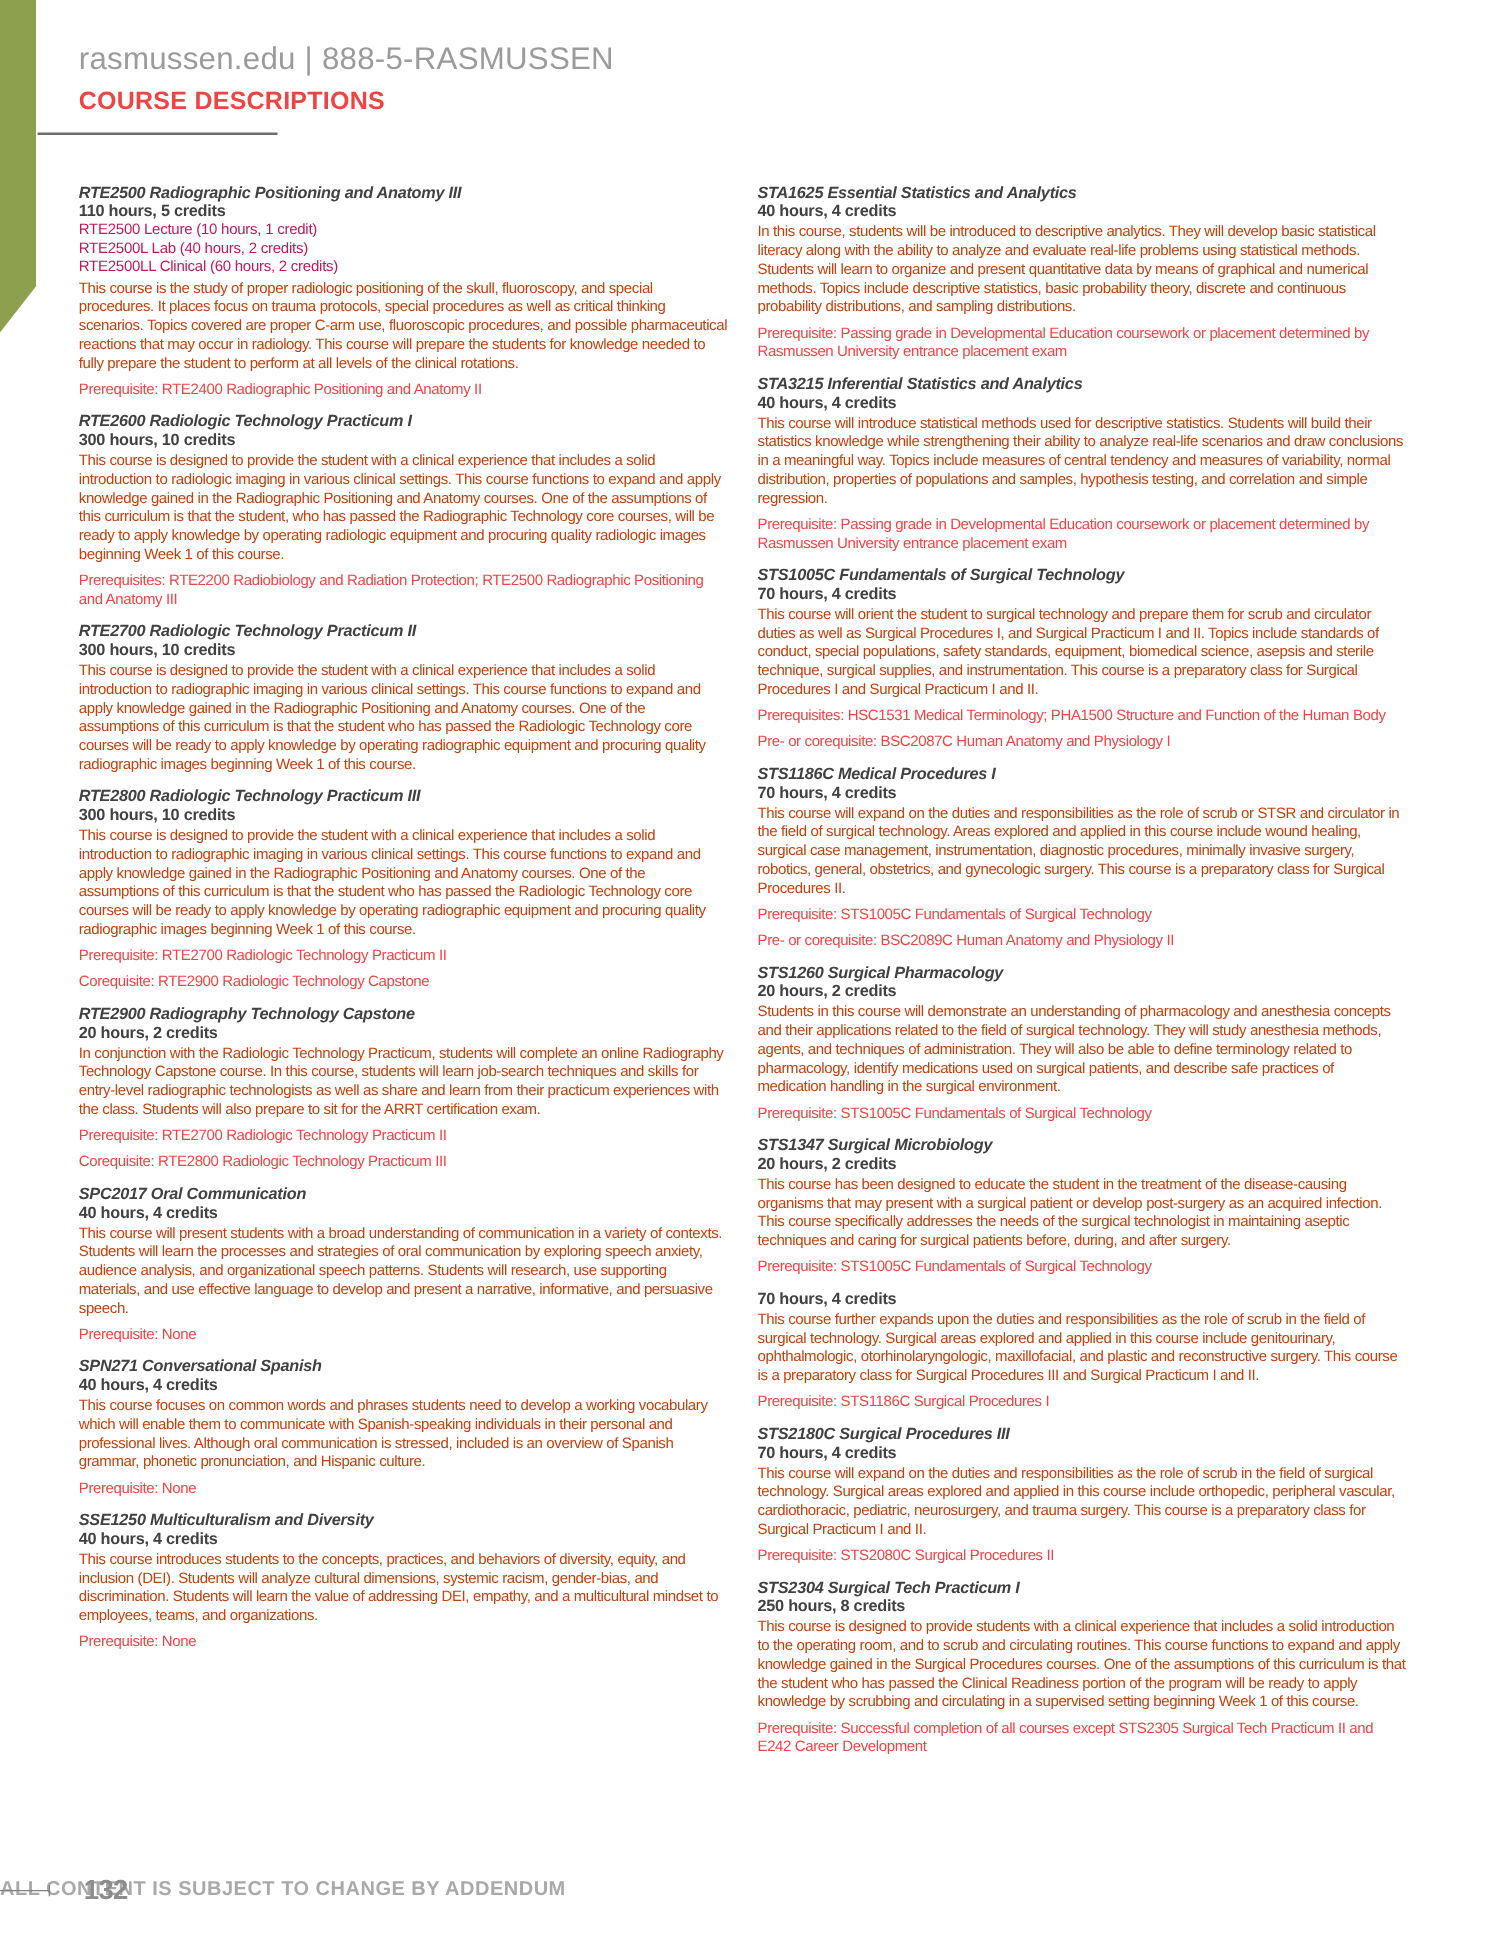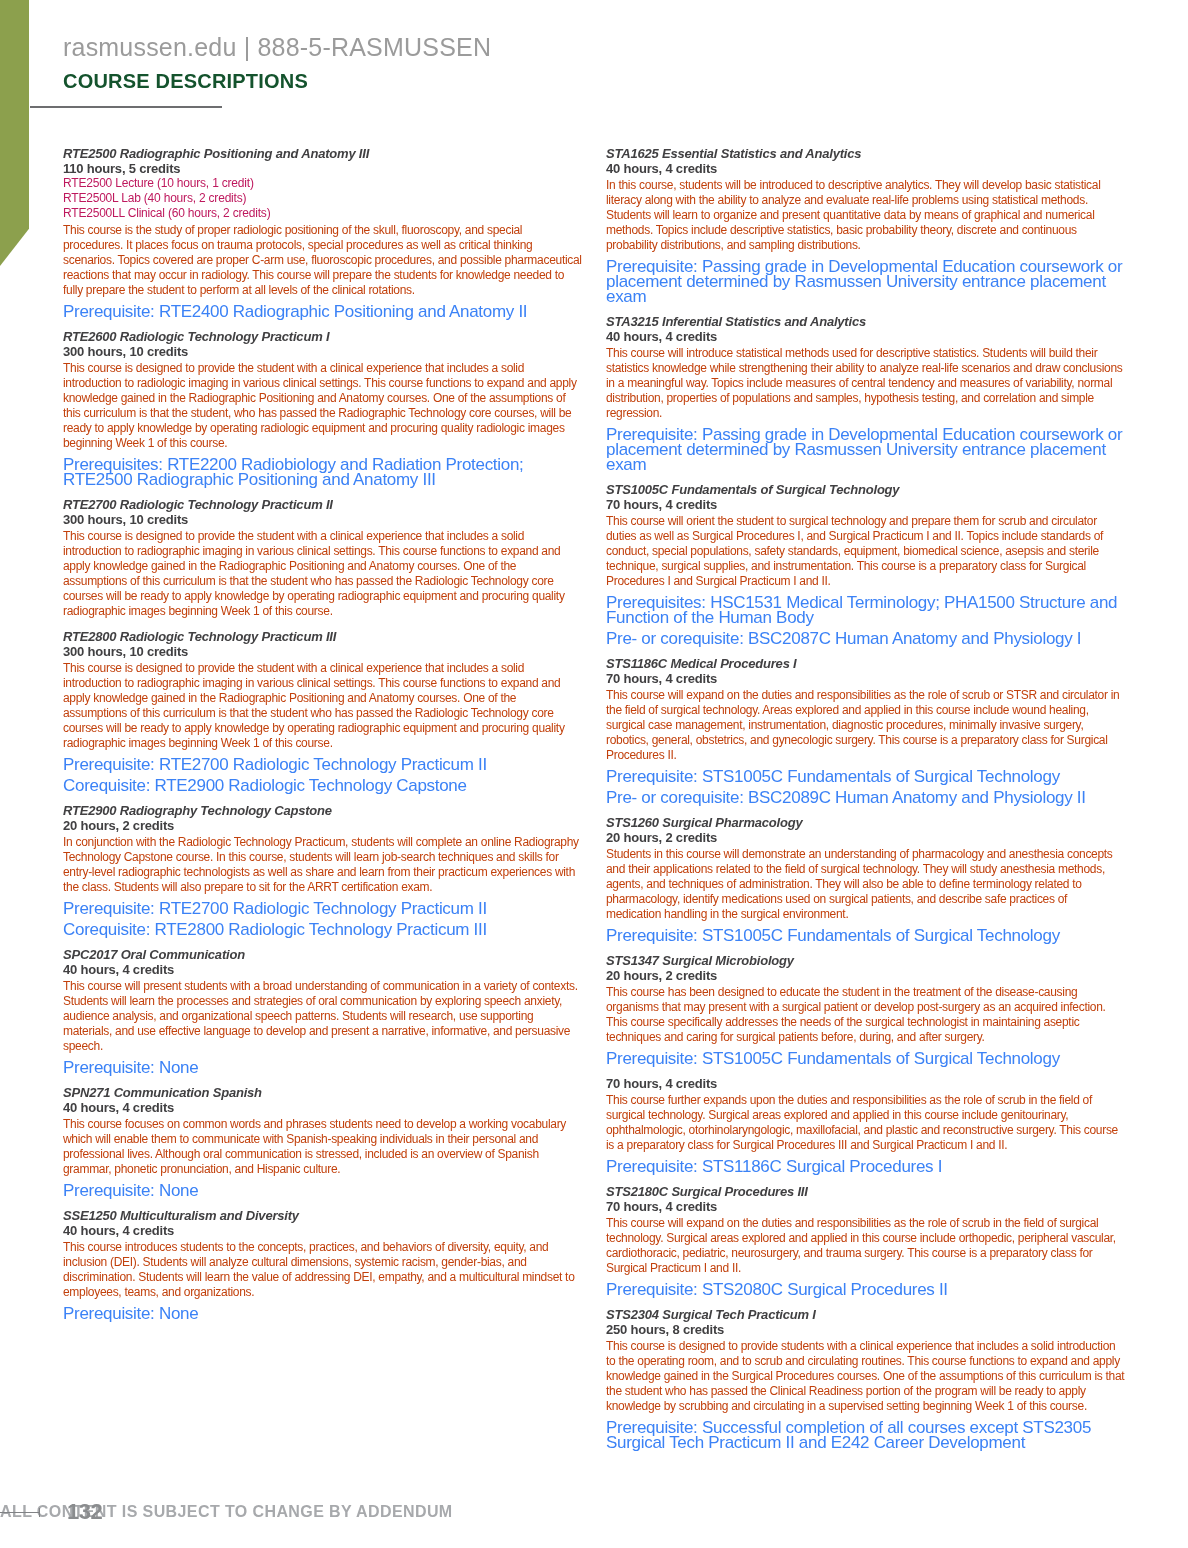--- a/index.html
+++ b/index.html
@@ -14,21 +14,21 @@
     position: absolute; left: 0; top: 0;
     width: 29px; height: 266px;
     background: #8ca04d;
     clip-path: polygon(0 0, 100% 0, 100% 86%, 0 100%);
   }
   .header { position: absolute; left: 63px; top: 33px; }
   .site-line {
     font-size: 25px; color: #9b9b9b; letter-spacing: 0.2px;
   }
   .page-title {
-    font-size: 20px; font-weight: 700; color: #14532d;
+    font-size: 20px; font-weight: 700; color: #ef4444;
     letter-spacing: 0.2px; margin-top: 8px;
   }
   .title-rule {
     margin-left: -33px; margin-top: 13px;
     width: 192px; height: 2px; background: #6d6e70;
   }
   .columns {
     position: absolute; left: 63px; top: 146px;
     width: 1062px;
     display: flex; gap: 24px;
@@ -46,21 +46,21 @@
   .course-component {
     font-size: 12px; color: #be185d;
     line-height: 15px; letter-spacing: -0.2px;
   }
   .course-desc {
     font-size: 12px; color: #c2410c;
     line-height: 15px; letter-spacing: -0.3px;
     margin-top: 2px;
   }
   .course-note {
-    font-size: 17px; color: #3b82f6;
+    font-size: 12px; color: #ef4444;
     line-height: 15px; letter-spacing: -0.3px;
     margin-top: 6px;
   }
   .footer { position: absolute; left: 0; top: 1492px; width: 1188px; height: 40px; }
   .page-num-wrap {
     position: absolute; left: 0; top: 0; height: 40px;
     display: flex; align-items: center; gap: 20px;
   }
   .page-num-rule {
     position: relative; width: 40px; height: 1px; background: #808285;
@@ -149,21 +149,21 @@
     <h3 class="course-title">SPC2017 Oral Communication</h3>
     <div class="course-hours">40 hours, 4 credits</div>
 
     <p class="course-desc">This course will present students with a broad understanding of communication in a variety of contexts. Students will learn the processes and strategies of oral communication by exploring speech anxiety, audience analysis, and organizational speech patterns. Students will research, use supporting materials, and use effective language to develop and present a narrative, informative, and persuasive speech.</p>
     <div class="course-notes">
             <p class="course-note">Prerequisite: None</p>
           </div>
   </article>
 
   <article class="course">
-    <h3 class="course-title">SPN271 Communication Spanish</h3>
+    <h3 class="course-title">SPN271 Conversational Spanish</h3>
     <div class="course-hours">40 hours, 4 credits</div>
 
     <p class="course-desc">This course focuses on common words and phrases students need to develop a working vocabulary which will enable them to communicate with Spanish-speaking individuals in their personal and professional lives. Although oral communication is stressed, included is an overview of Spanish grammar, phonetic pronunciation, and Hispanic culture.</p>
     <div class="course-notes">
             <p class="course-note">Prerequisite: None</p>
           </div>
   </article>
 
   <article class="course">
     <h3 class="course-title">SSE1250 Multiculturalism and Diversity</h3>

